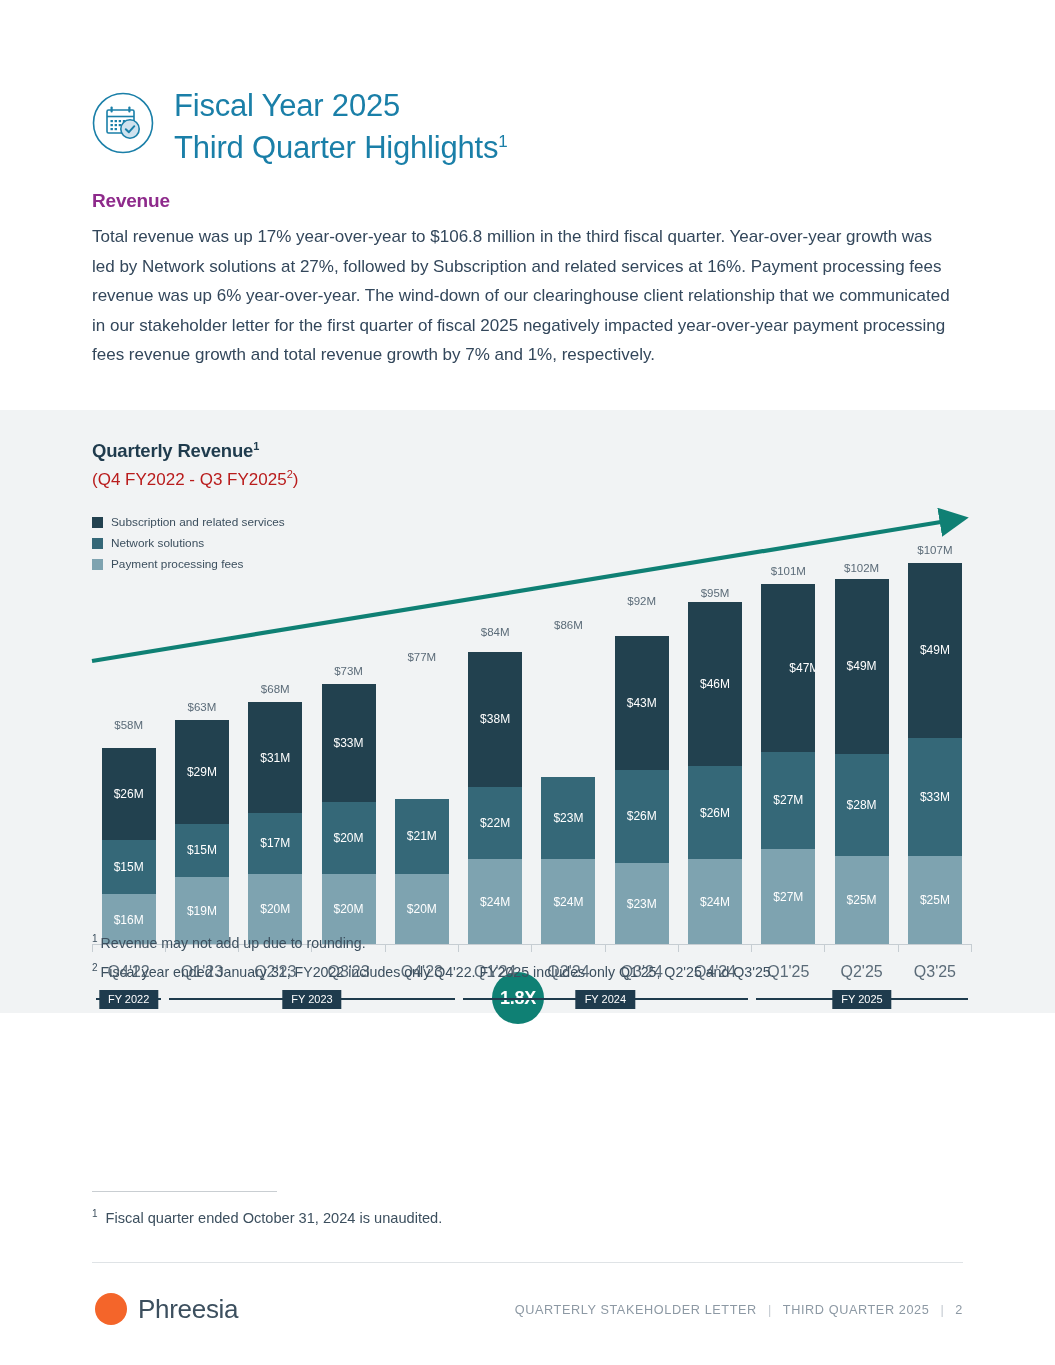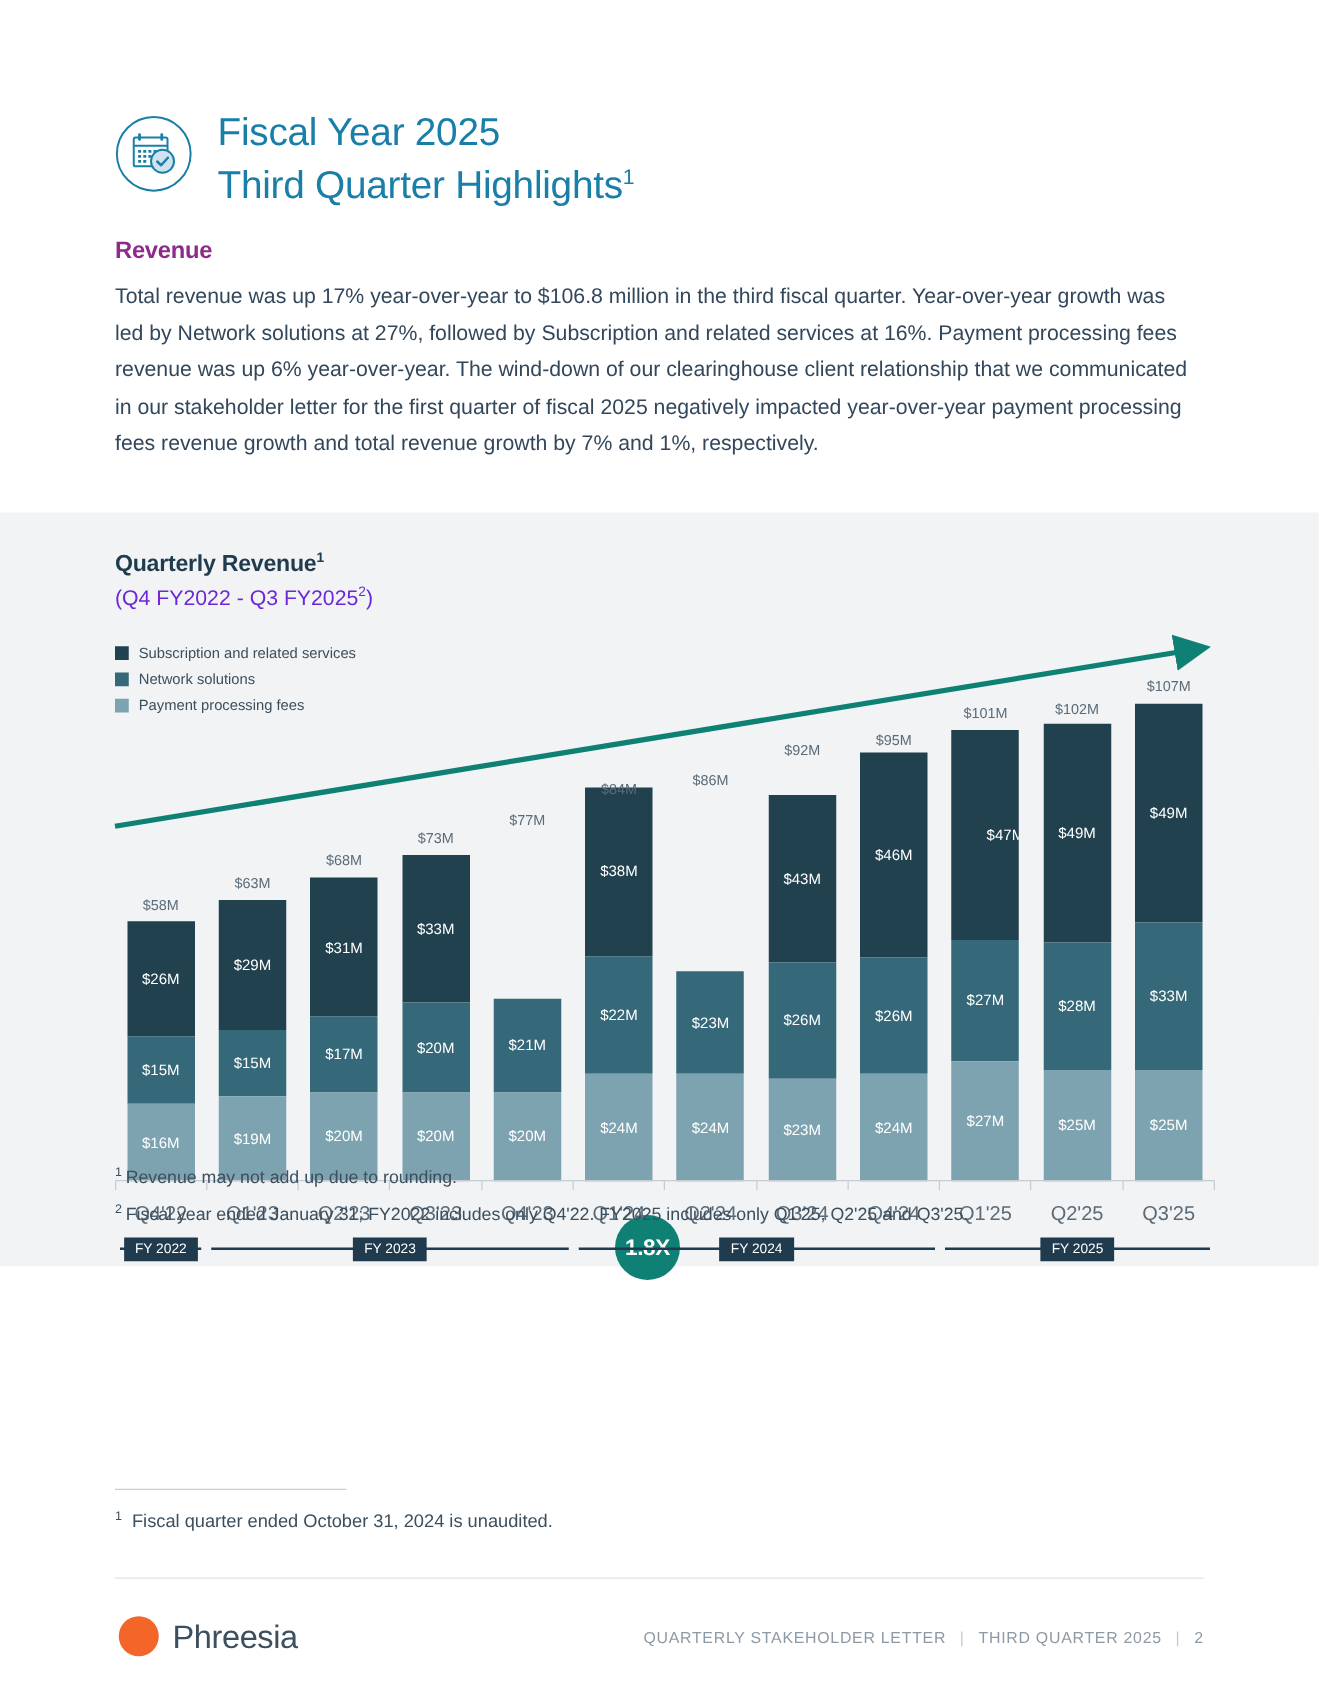--- a/index.html
+++ b/index.html
@@ -68,21 +68,21 @@
     font-weight: bold;
     color: #1f3b4d;
     letter-spacing: -0.2px;
   }
   .chart-title .sup { font-size: 11px; vertical-align: super; }
   .chart-sub {
     position: absolute;
     left: 92px;
     top: 58px;
     font-size: 17px;
-    color: #6d28d9;
+    color: #b91c1c;
   }
   .chart-sub .sup { font-size: 11px; vertical-align: super; }
 
   .legend {
     position: absolute;
     left: 92px;
     top: 102px;
   }
   .legend-row {
     display: flex;
@@ -385,21 +385,21 @@
 
   <div class="badge">1.8X</div>
 
   <div class="plot">
     <div class="bars" id="bars-root">
         <div class="col">
           <div class="bar-total" style="bottom: 214.143px;">$58M</div>
           <div class="bar">
             <div class="seg seg-sub" style="height: 92.8571px;">$26M</div>
             <div class="seg seg-net" style="height: 53.5714px;">$15M</div>
-            <div class="seg seg-pay" style="height: 62px;">$16M</div>
+            <div class="seg seg-pay" style="height: 51px;">$16M</div>
           </div>
         </div>
         <div class="col">
           <div class="bar-total" style="bottom: 232px;">$63M</div>
           <div class="bar">
             <div class="seg seg-sub" style="height: 103.571px;">$29M</div>
             <div class="seg seg-net" style="height: 53.5714px;">$15M</div>
             <div class="seg seg-pay" style="height: 67.8571px;">$19M</div>
           </div>
         </div>
@@ -423,21 +423,21 @@
           <div class="bar-total" style="bottom: 282px;">$77M</div>
           <div class="bar">
             <div class="seg seg-net" style="height: 75px;">$21M</div>
             <div class="seg seg-pay" style="height: 71.4286px;">$20M</div>
           </div>
         </div>
         <div class="col">
           <div class="bar-total" style="bottom: 307px;">$84M</div>
           <div class="bar">
             <div class="seg seg-sub" style="height: 135.714px;">$38M</div>
-            <div class="seg seg-net" style="height: 94px;">$22M</div>
+            <div class="seg seg-net" style="height: 72px;">$22M</div>
             <div class="seg seg-pay" style="height: 85.7143px;">$24M</div>
           </div>
         </div>
         <div class="col">
           <div class="bar-total" style="bottom: 314.143px;">$86M</div>
           <div class="bar">
             <div class="seg seg-net" style="height: 82.1429px;">$23M</div>
             <div class="seg seg-pay" style="height: 85.7143px;">$24M</div>
           </div>
         </div>

